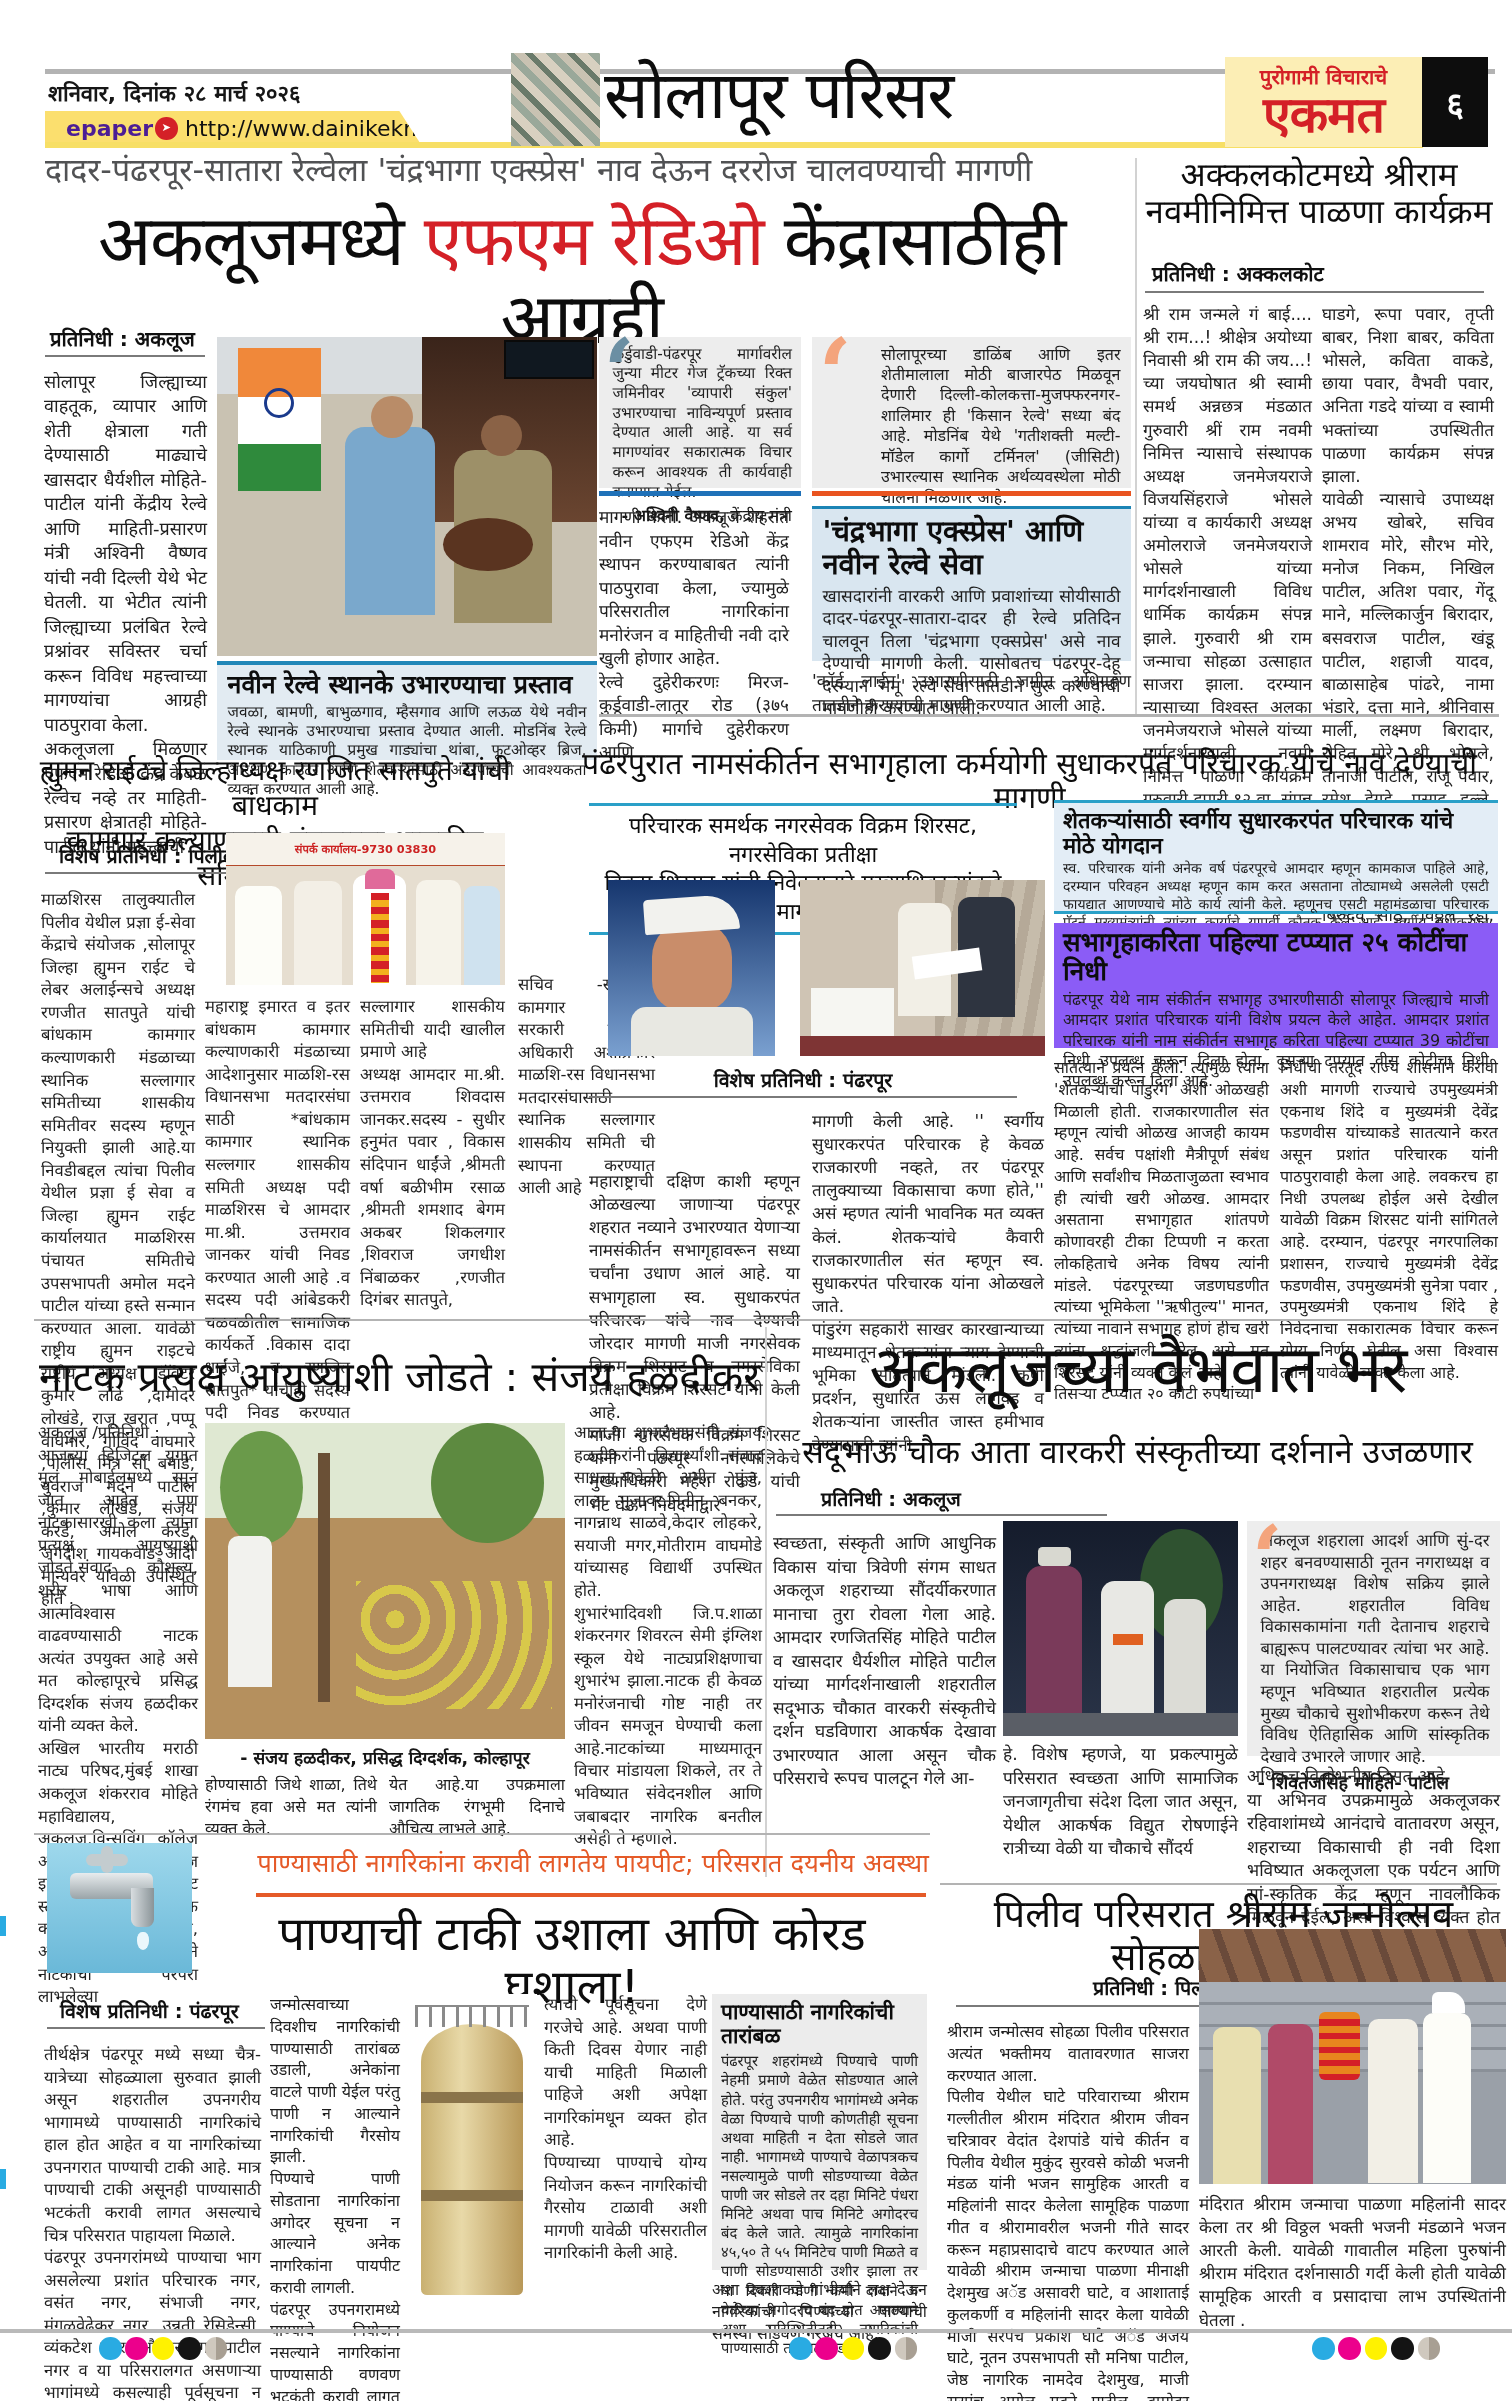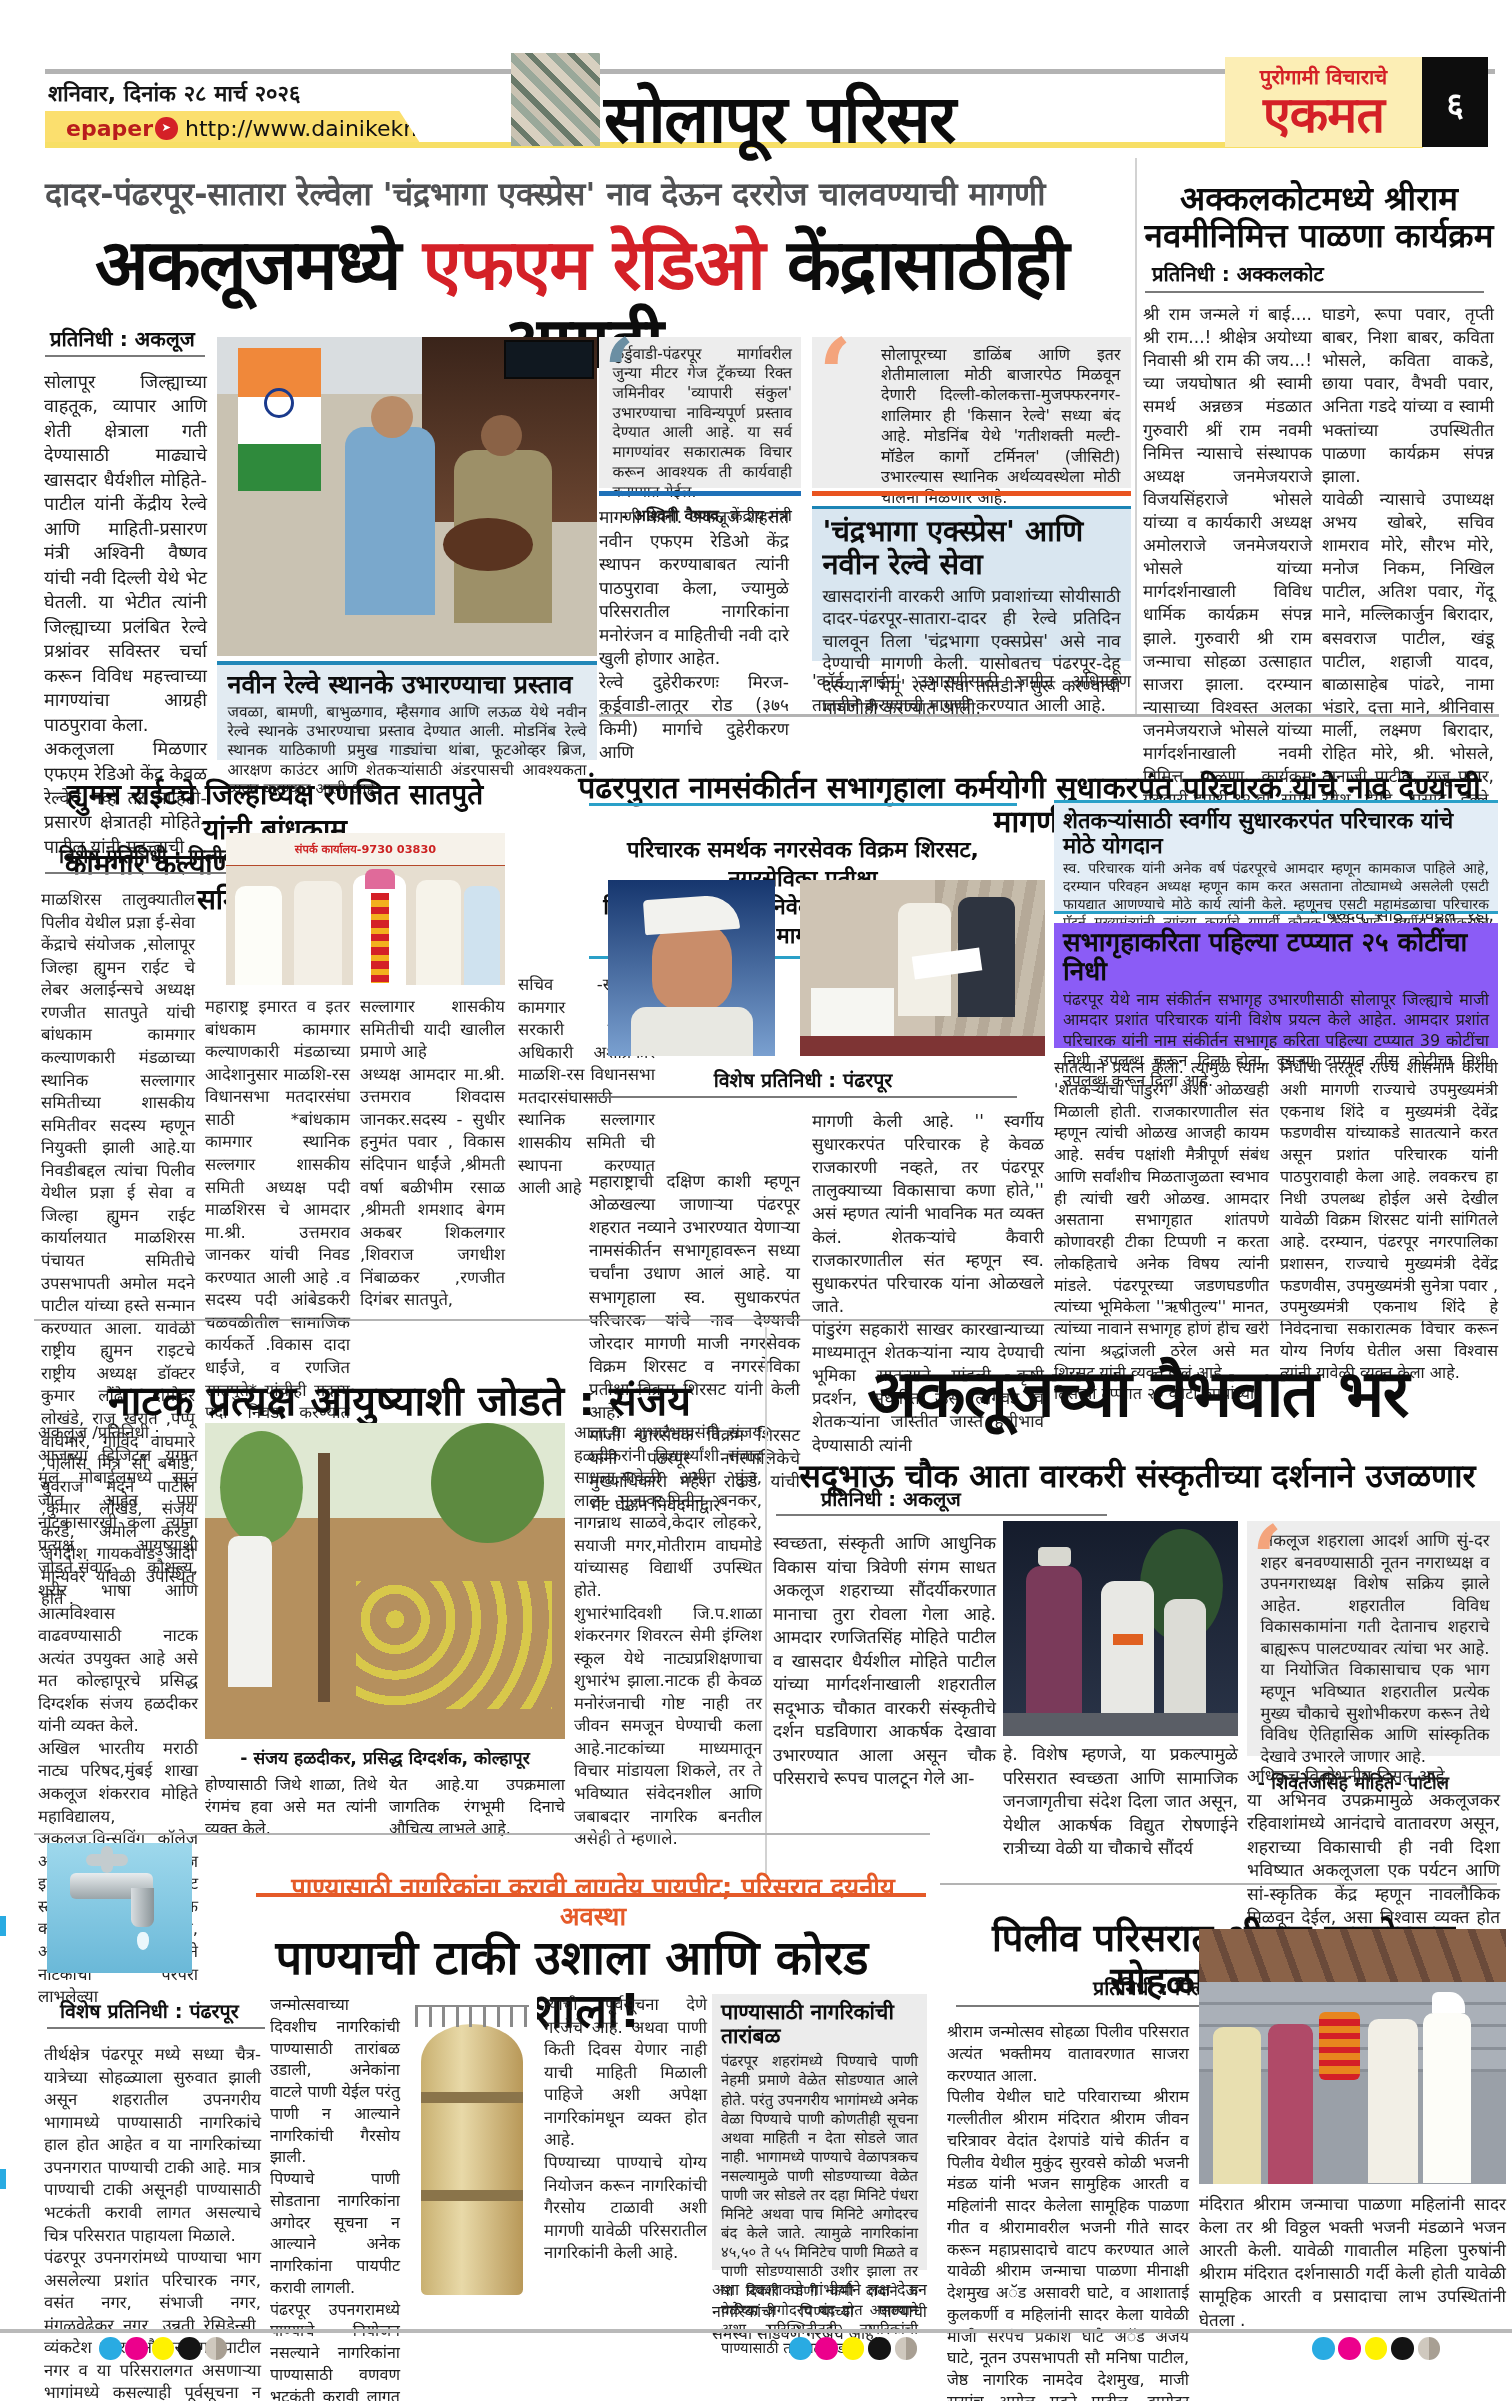--- a/index.html
+++ b/index.html
@@ -1,40 +1,40 @@
 <!DOCTYPE html>
 <html style="font-size:12px"><head>
 <meta charset="utf-8">
 <style>
   html,body{margin:0;padding:0;background:#e9e9e9;font-family:"DejaVu Sans",sans-serif;}
   #page{position:relative;width:1512px;height:2401px;background:#ffffff;overflow:hidden;color:#161616;margin:0 auto;}
   .a{position:absolute;box-sizing:border-box;}
   .t{text-align:justify;white-space:pre-line;color:#1e1e1e;line-height:1.36;}
-  .h{font-weight:bold;color:#0c0c0c;line-height:1.12;margin-top:24px;}
+  .h{font-weight:normal;color:#0c0c0c;line-height:1.12;}
   .ctr{text-align:center;}
   .by{font-weight:bold;color:#101010;}
   .rl{background:#7a7a7a;height:2.3px;}
   .grayrule{background:#b3b3b3;}
   .qb{background:#ededed;}
   .qm{font-weight:bold;line-height:.72;font-family:"DejaVu Serif",serif;}
   .boxtitle{font-weight:bold;color:#0c0c0c;line-height:1.15;}
   .ph{overflow:hidden;}
   .dot{width:22.6px;height:22.6px;border-radius:50%;display:inline-block;margin-right:3.8px;}
   .attr{font-weight:bold;}
 </style>
 </head>
 <body>
 
 <div id="page">
 
   <div class="a grayrule" style="left:45px;top:69px;width:1450px;height:4.5px;"></div>
   <div class="a" style="left:48px;top:77px;font-size:22px;font-weight:bold;">शनिवार, दिनांक २८ मार्च २०२६</div>
 
   <div class="a" style="left:45px;top:111px;width:377px;height:35px;background:#fbdf6e;clip-path:polygon(0 0,94% 0,100% 100%,0 100%);">
-    <span style="position:absolute;left:21px;top:5.3px;font-size:22px;font-weight:bold;color:#b91c1c;">epaper</span>
+    <span style="position:absolute;left:21px;top:5.3px;font-size:22px;font-weight:bold;color:#4c1d95;">epaper</span>
     <span style="position:absolute;left:110px;top:6px;width:22.6px;height:22.6px;border-radius:50%;background:#d42027;color:#fff;font-size:11.3px;text-align:center;line-height:22.6px;">➤</span>
     <span style="position:absolute;left:140px;top:5.3px;font-size:22px;color:#111;">http://www.dainikekmat.com</span>
   </div>
   <div class="a" style="left:45px;top:142px;width:1378px;height:6px;background:#f7df66;"></div>
 
   <div class="a ph" style="left:511px;top:53px;width:89px;height:93px;background:repeating-linear-gradient(45deg,#9aa89a 0 7.5px,#c9c2b2 7.5px 15px,#6a7a6a 15px 21px,#d8d0c0 21px 30px);"></div>
   <div class="a h" style="left:604px;top:59px;width:617px;font-size:66px;letter-spacing:-1.5px;">सोलापूर परिसर</div>
 
   <div class="a ctr" style="left:1225px;top:57px;width:197px;height:90px;background:#fceeb5;">
     <div style="font-size:20.3px;font-weight:bold;color:#d42027;margin-top:4.5px;">पुरोगामी विचाराचे</div>

